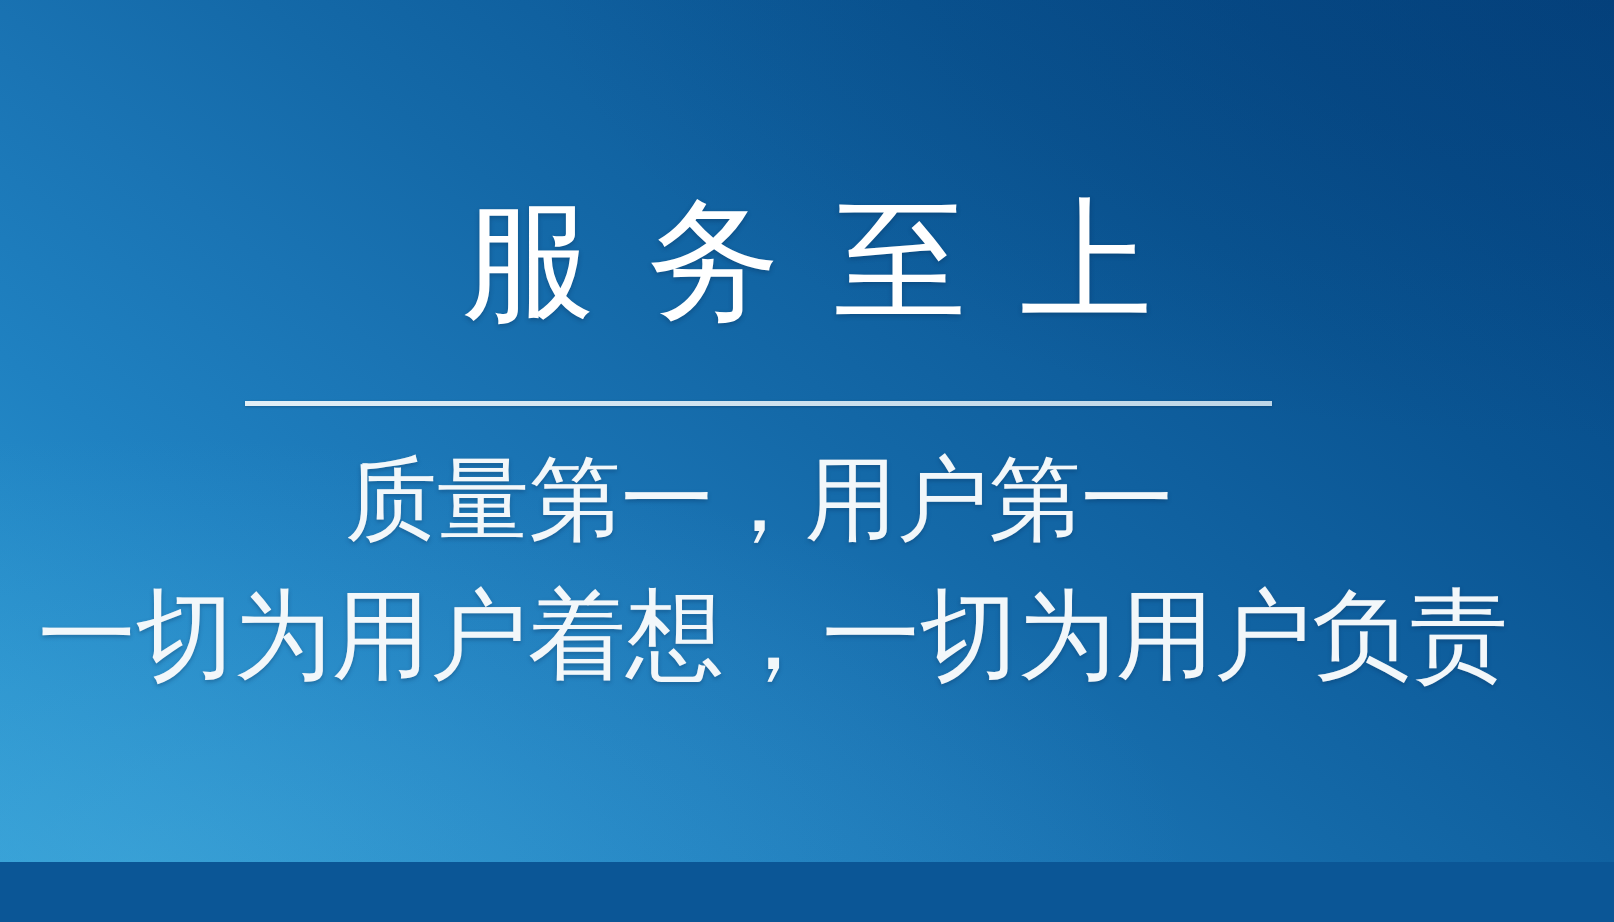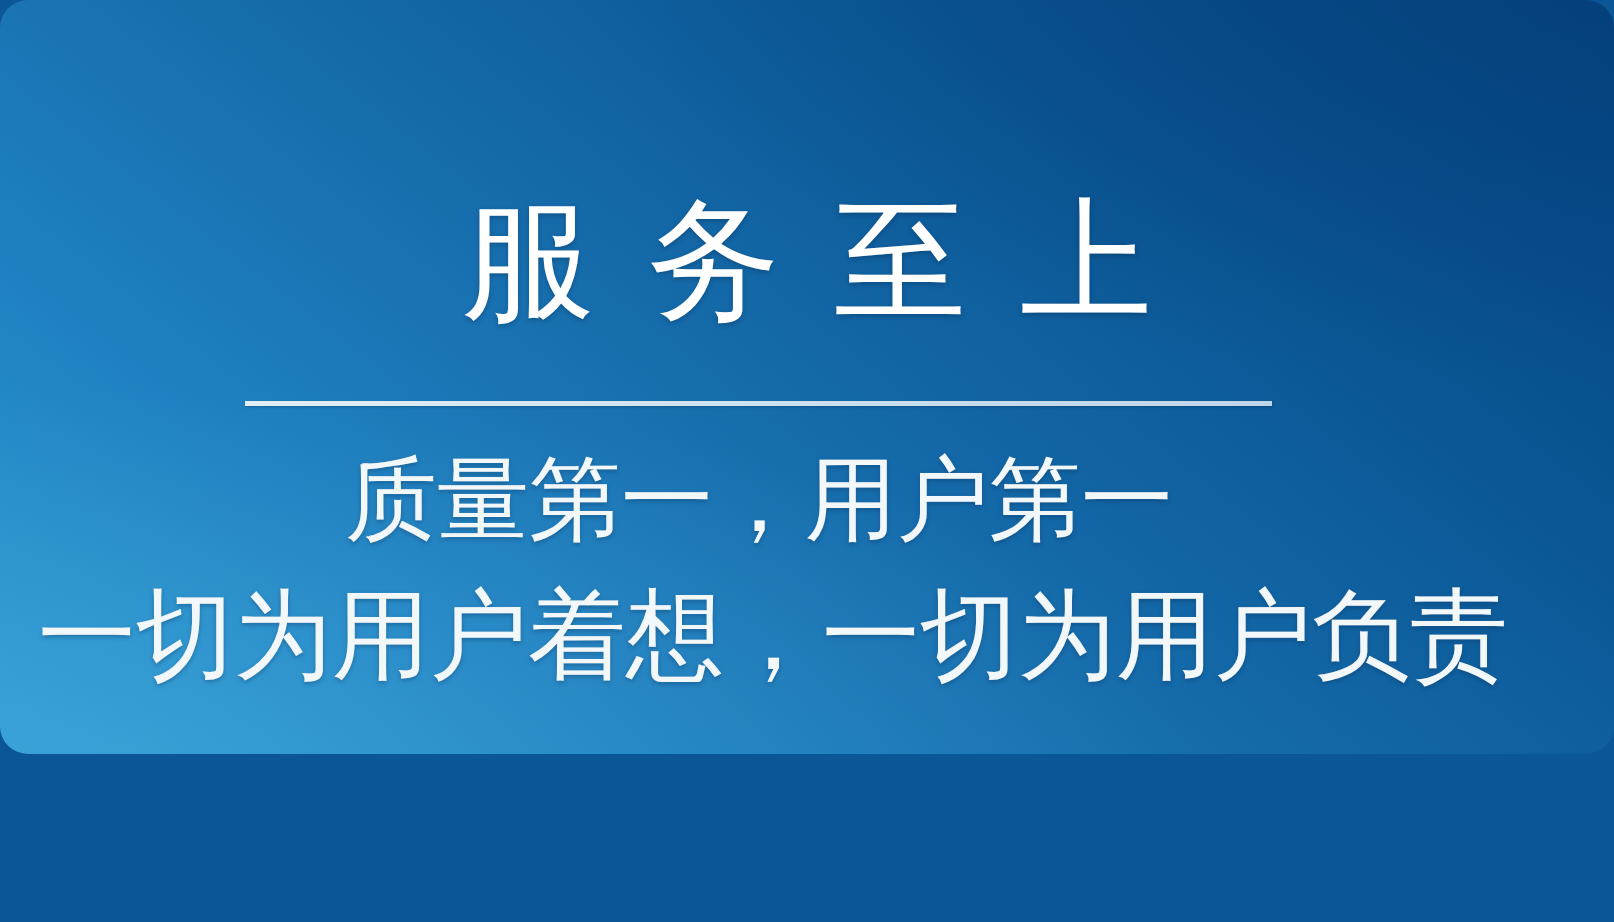--- a/index.html
+++ b/index.html
@@ -10,35 +10,34 @@
   body {
     width: 1614px;
     height: 922px;
     overflow: hidden;
     font-family: "Liberation Sans", "DejaVu Sans", sans-serif;
   }
 
   #poster {
     position: relative;
     width: 1614px;
-    height: 754px;
+    height: 862px;
     overflow: hidden;
     
     background:
       linear-gradient(38deg,
         #2d9ad3 0%,
         #2790cc 10%,
         #1f81c1 24%,
         #1a74b4 38%,
         #1469a8 50%,
         #0f5f9e 62%,
         #0a5593 74%,
         #074d8b 86%,
         #054785 100%);
-    border-radius: 28px;
   }
 
   
   #poster::after {
     content: "";
     position: absolute;
     inset: 0;
     background:
       radial-gradient(120% 90% at 8% 100%, rgba(90,185,228,0.30) 0%, rgba(90,185,228,0.0) 55%),
       radial-gradient(110% 85% at 100% 0%, rgba(2,52,105,0.35) 0%, rgba(2,52,105,0.0) 60%);

